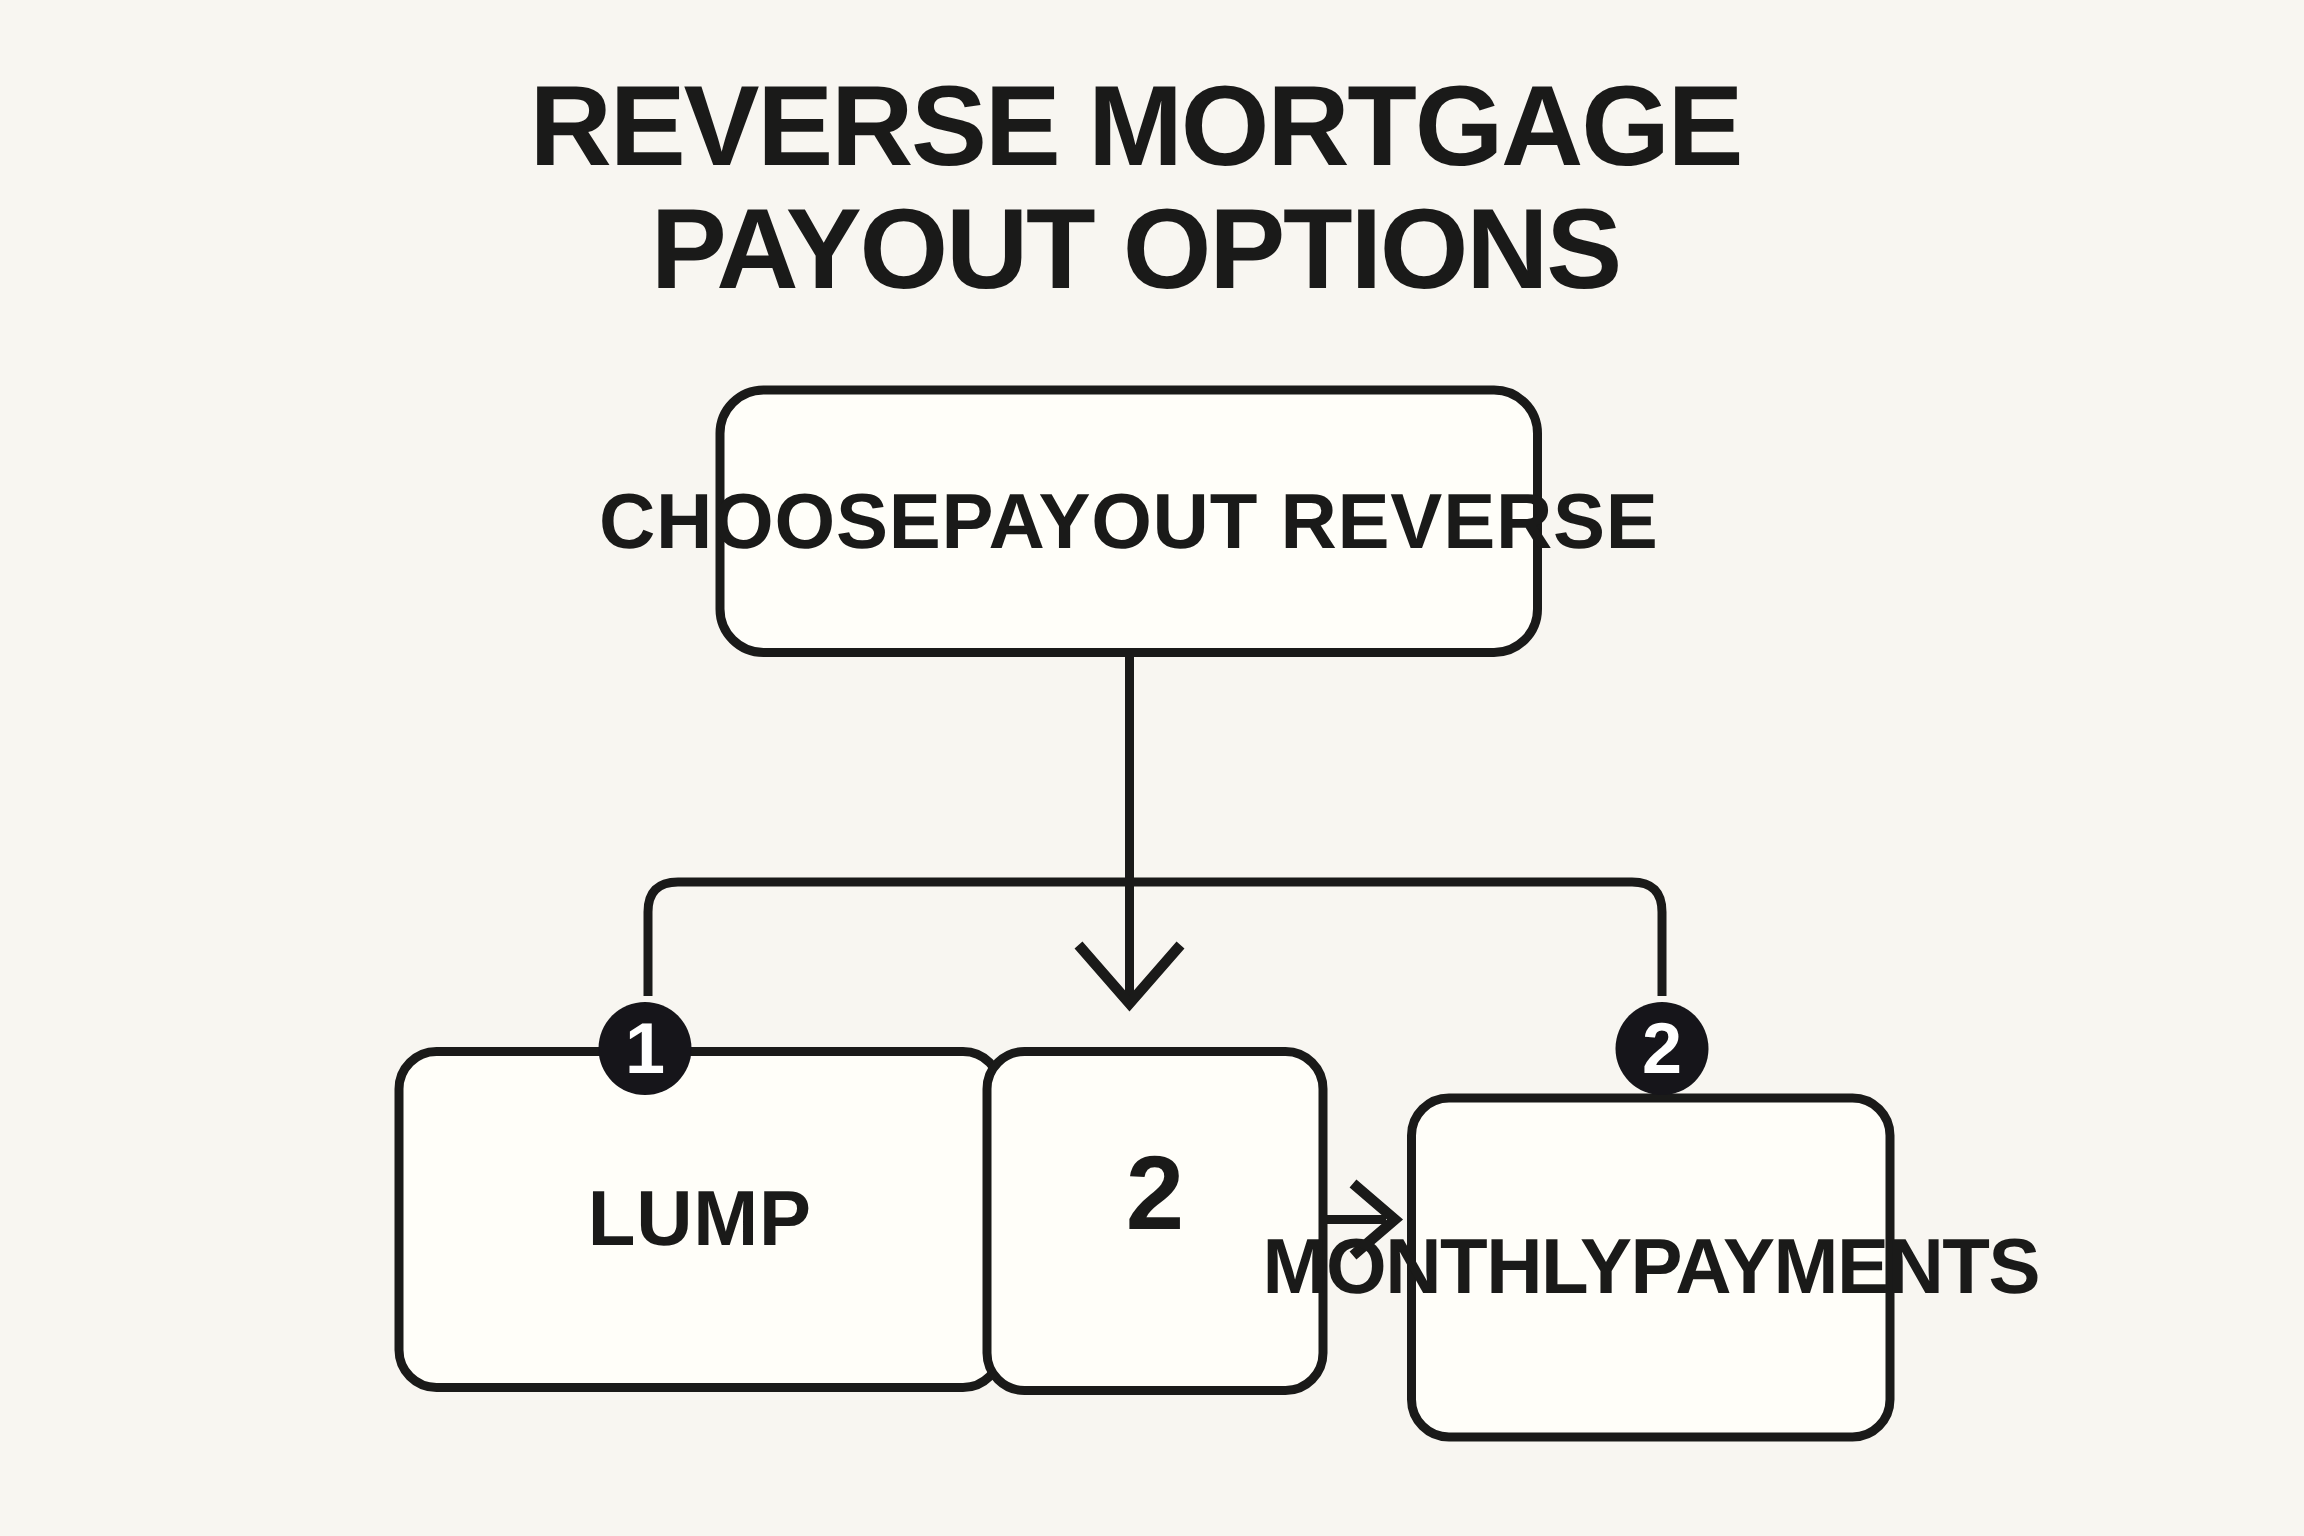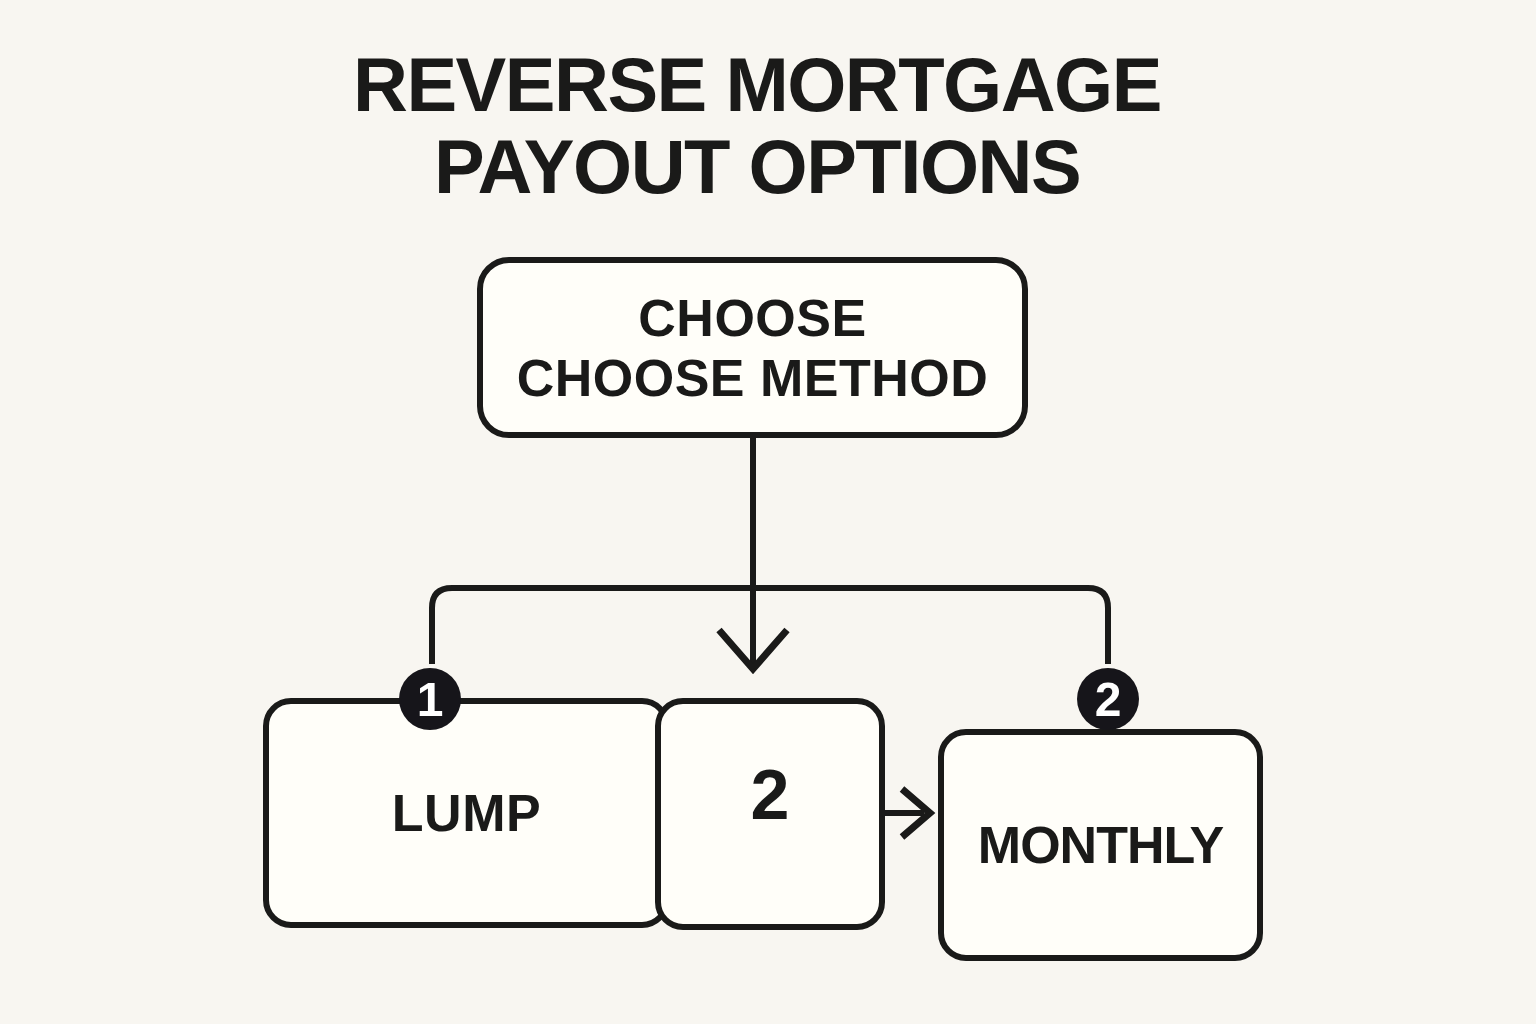--- a/index.html
+++ b/index.html
@@ -49,21 +49,20 @@
     stroke-width:7;
     stroke-linejoin:miter;
   }
   
   .node{
     position:absolute;
     background:var(--box-fill);
     border:6px solid var(--ink);
     border-radius:28px;
     display:flex;
-    flex-direction:column;
     align-items:center;
     justify-content:center;
     text-align:center;
     font-weight:bold;
     color:var(--ink);
   }
   .node .line{
     font-size:52px;
     line-height:60px;
     letter-spacing:0.5px;
@@ -118,33 +117,34 @@
     <path class="ln" d="M 432 664 L 432 608 Q 432 588 452 588 L 1088 588 Q 1108 588 1108 608 L 1108 664"></path>
 
     <path class="ln" d="M 598 813 L 658 813"></path>
 
     <path class="ln" d="M 882 813 L 924 813"></path>
     <path class="arrowhead" d="M 902 789 L 930 813 L 902 837"></path>
   </svg>
 
   <div class="node root-box">
     <div class="line">CHOOSE</div>
-    <div class="line">CHOOSE METHOD</div>
+    <div class="line">PAYOUT REVERSE</div>
   </div>
 
   <div class="node lump-box">
     <div class="line">LUMP</div>
   </div>
 
   <div class="node mid-box">
     <div class="big-num">2</div>
   </div>
 
   <div class="node monthly-box">
     <div class="line">MONTHLY</div>
+    <div class="line">PAYMENTS</div>
   </div>
 
   <div class="badge badge-1">
     <span>1</span>
   </div>
   <div class="badge badge-2">
     <span>2</span>
   </div>
 
 </div>

